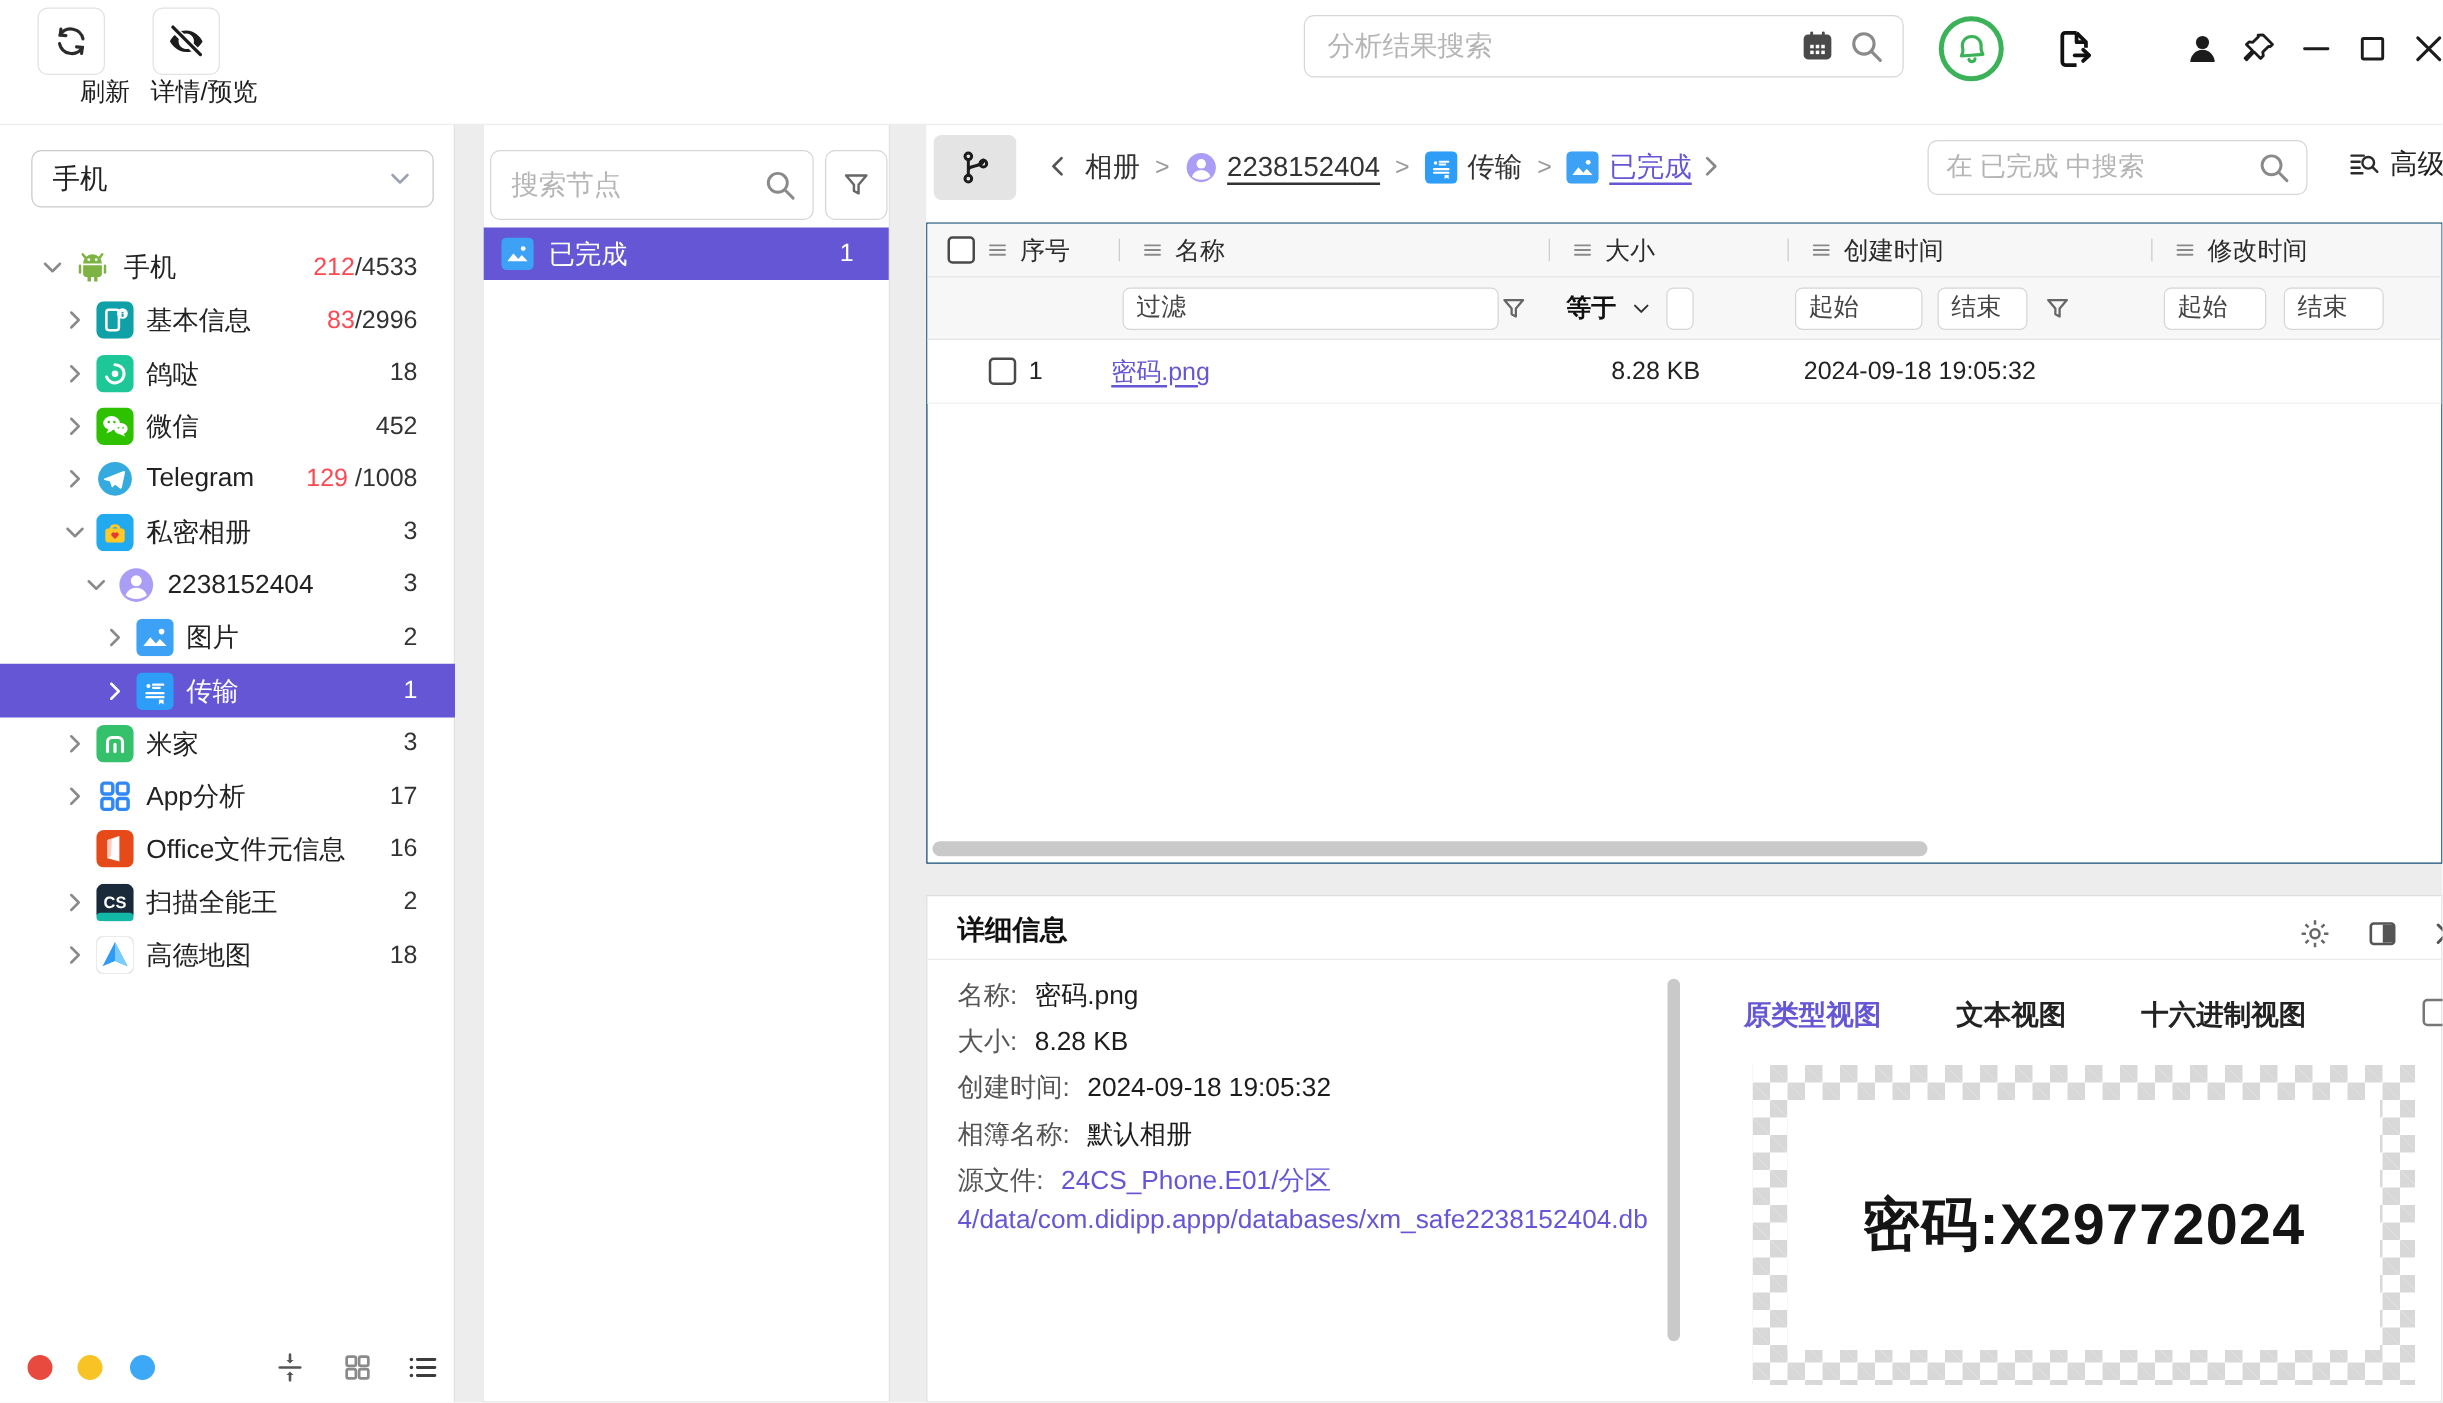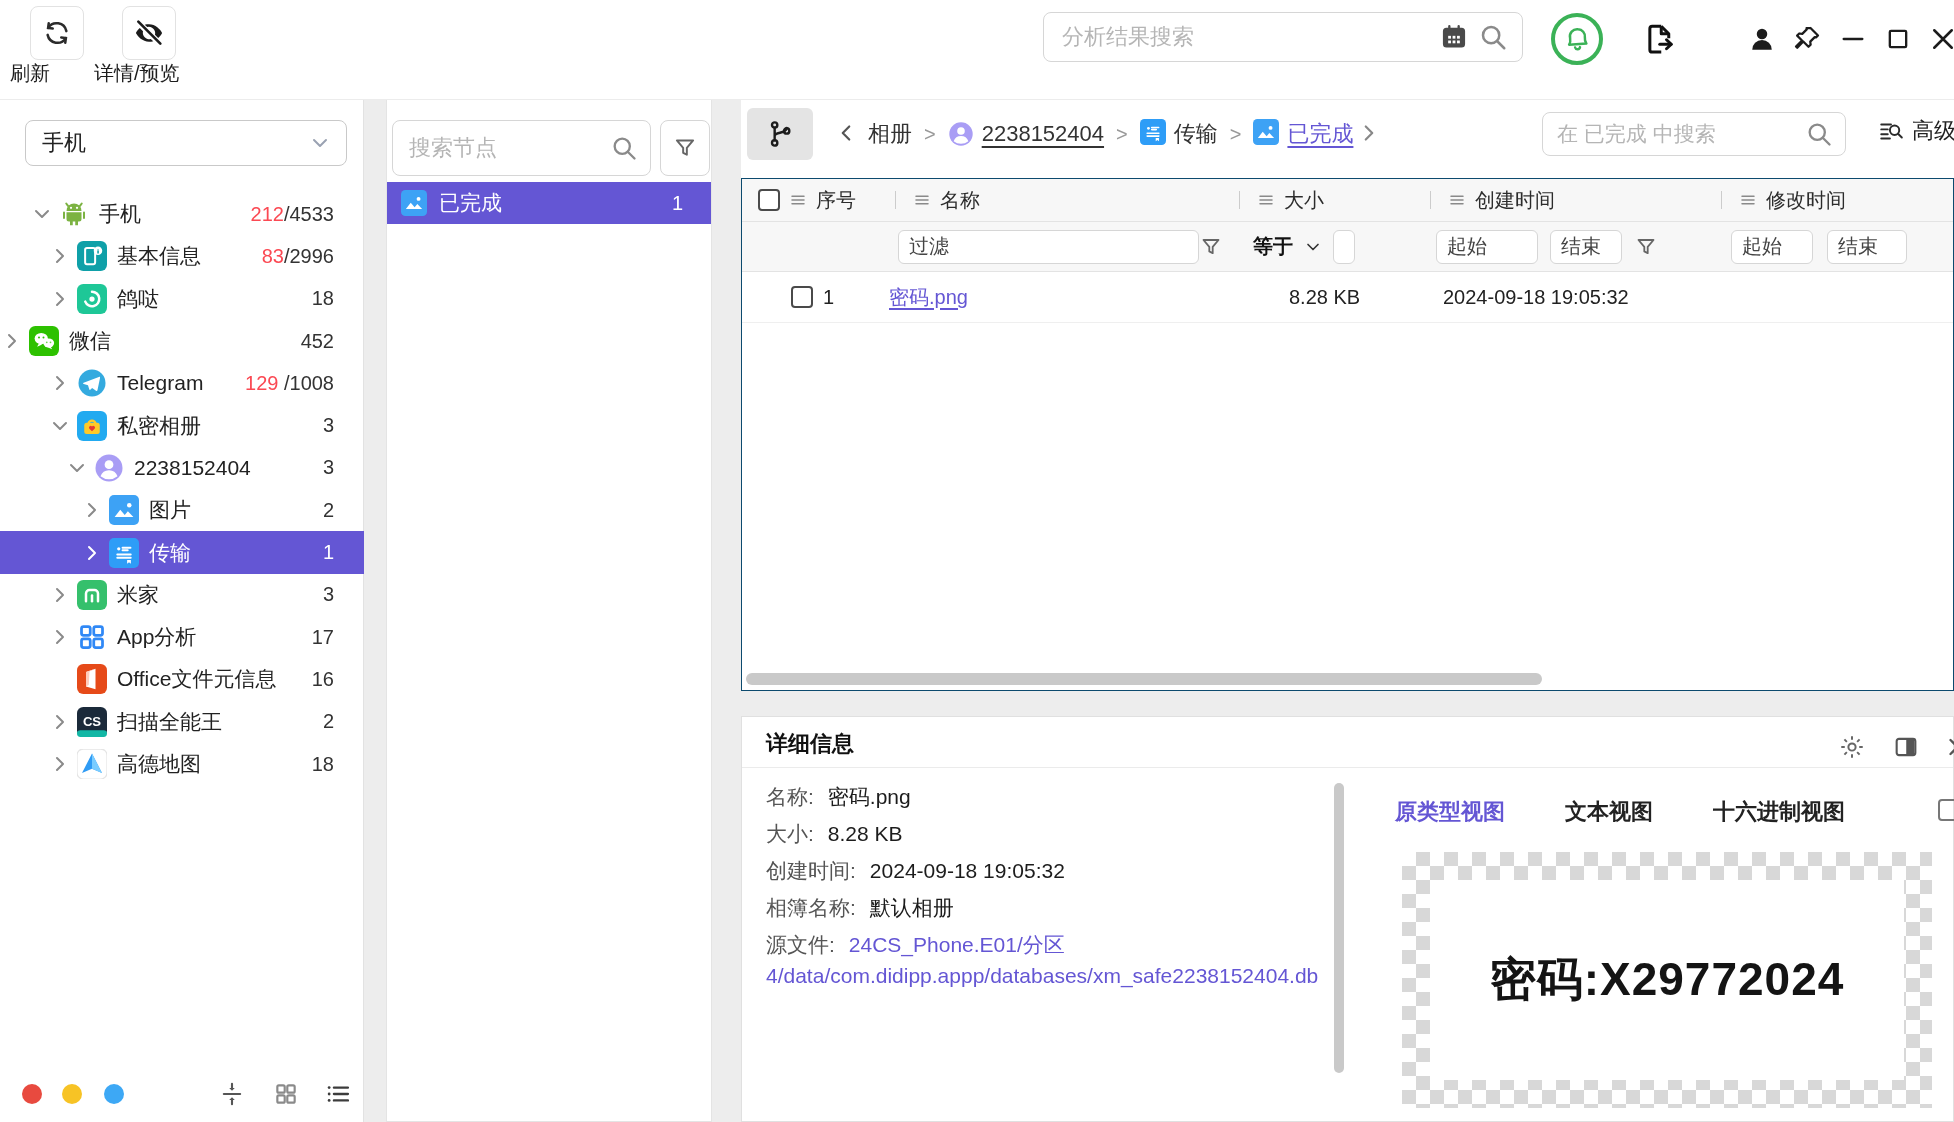--- a/index.html
+++ b/index.html
@@ -8,21 +8,21 @@
 .icon{display:inline-flex;flex:none;align-items:center;justify-content:center}
 .icon svg{display:block;width:100%;height:100%}
 input{border:none;outline:none;font:inherit;width:100%;background:transparent;color:#000000}
 input::placeholder{color:#b5b5b5}
 .ibox{border:1px solid #d6d6d6;border-radius:8px;background:#fff;display:flex;align-items:center}
 
 
 .topbar{position:absolute;left:0;top:0;width:1954px;height:100px;background:#fff;border-bottom:1px solid #ececec;z-index:5}
 .toolbtn{position:absolute;top:6px;width:54px;height:54px;border:1px solid #e2e2e2;border-radius:8px;
   display:flex;align-items:center;justify-content:center;background:#fff}
-.toollbl{position:absolute;top:60px;font-size:20px;color:#1d1d1d;text-align:left;white-space:nowrap}
+.toollbl{position:absolute;top:60px;font-size:20px;color:#1d1d1d;text-align:right;white-space:nowrap}
 .gsearch{position:absolute;left:1043px;top:12px;width:480px;height:50px;padding:0 14px 0 18px;font-size:22px}
 .gsearch .icon{margin-left:10px}
 .bellbtn{position:absolute;left:1551px;top:13px;width:52px;height:52px;border:4px solid #3bb257;border-radius:50%;
   display:flex;align-items:center;justify-content:center}
 .winbtn{position:absolute;top:20px;width:38px;height:38px;display:flex;align-items:center;justify-content:center}
 
 
 .workspace{position:absolute;left:0;top:100px;width:1954px;height:1022px;background:#ededed}
 
 
@@ -56,21 +56,21 @@
 .nitem .ncount{margin-left:auto;font-size:20px}
 
 
 .content{position:absolute;left:741px;top:100px;width:1213px;height:591px;background:#fff}
 .branchbtn{position:absolute;left:6px;top:8px;width:66px;height:52px;background:#e4e4e4;border-radius:6px;
   display:flex;align-items:center;justify-content:center}
 .bback{position:absolute;left:92px;top:20px;width:26px;height:26px;color:#555}
 .bc{position:absolute;left:127px;top:8px;height:52px;display:flex;align-items:center;gap:10px;font-size:22px;color:#333}
 .bc .sep{color:#999;font-size:20px;margin:0 2px}
 .bc .bci{width:26px;height:26px}
-.bc .bitem{display:flex;align-items:flex-start;gap:8px;white-space:nowrap}
+.bc .bitem{display:flex;align-items:center;gap:8px;white-space:nowrap}
 .bc .u{text-decoration:underline;text-underline-offset:5px}
 .bc .active{color:#6456d4}
 .bfwd{position:absolute;left:615px;top:20px;width:26px;height:26px;color:#888}
 .csearch{position:absolute;left:801px;top:12px;width:304px;height:44px;padding:0 12px 0 14px;font-size:21px}
 .adv{position:absolute;left:1137px;top:16px;display:flex;align-items:center;gap:8px;font-size:22px;color:#222;white-space:nowrap}
 .adv .icon{width:26px;height:26px}
 
 .tablebox{position:absolute;left:0;top:78px;width:1213px;height:513px;border:1px solid #0c4a6e;background:#fff}
 .thead{display:flex;height:42px;background:#f7f7f7;align-items:center;font-size:20px;color:#2c2c2c}
 .w0{width:137px}.w1{width:344px}.w2{width:191px}.w3{width:291px}.w4{flex:1}
@@ -296,21 +296,21 @@
           <svg xmlns="http://www.w3.org/2000/svg" viewBox="0 0 24 24">
             <rect width="24" height="24" rx="5" fill="#1ec797"></rect>
             <path d="M12 6.2a5.8 5.8 0 1 1-5.4 7.9" fill="none" stroke="#fff" stroke-width="2" stroke-linecap="round"></path>
             <circle cx="12" cy="12" r="2.1" fill="#fff"></circle>
           </svg>
         </span>
     <span class="tlabel">鸽哒</span>
     <span class="tcount"><i class="red"></i><i class="plain">18</i></span>
   </div>
 
-  <div class="trow" style="">
+  <div class="trow" style="padding-left: 48px;">
     <span class="icon arrow">
           <svg xmlns="http://www.w3.org/2000/svg" viewBox="0 0 24 24">
             <path d="M9 6l6 6-6 6" fill="none" stroke="currentColor" stroke-width="2" stroke-linecap="round" stroke-linejoin="round"></path>
           </svg>
         </span>
     <span class="icon ticon">
           <svg xmlns="http://www.w3.org/2000/svg" viewBox="0 0 24 24">
             <rect width="24" height="24" rx="5" fill="#2dc100"></rect>
             <ellipse cx="9.8" cy="10" rx="5.3" ry="4.5" fill="#fff"></ellipse>
             <path d="M6.5 16.5 8 13.8l2.5 1z" fill="#fff"></path>

